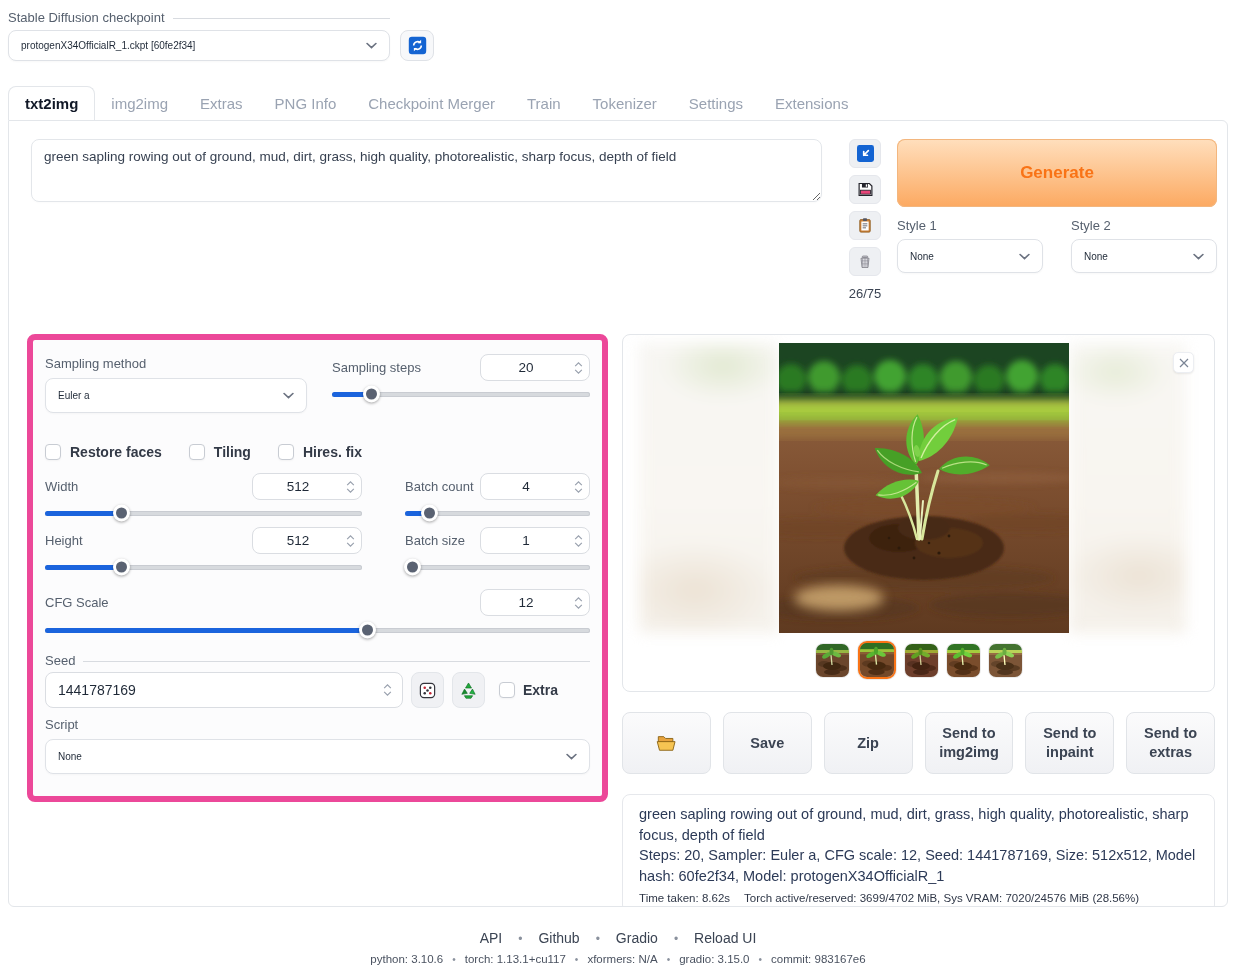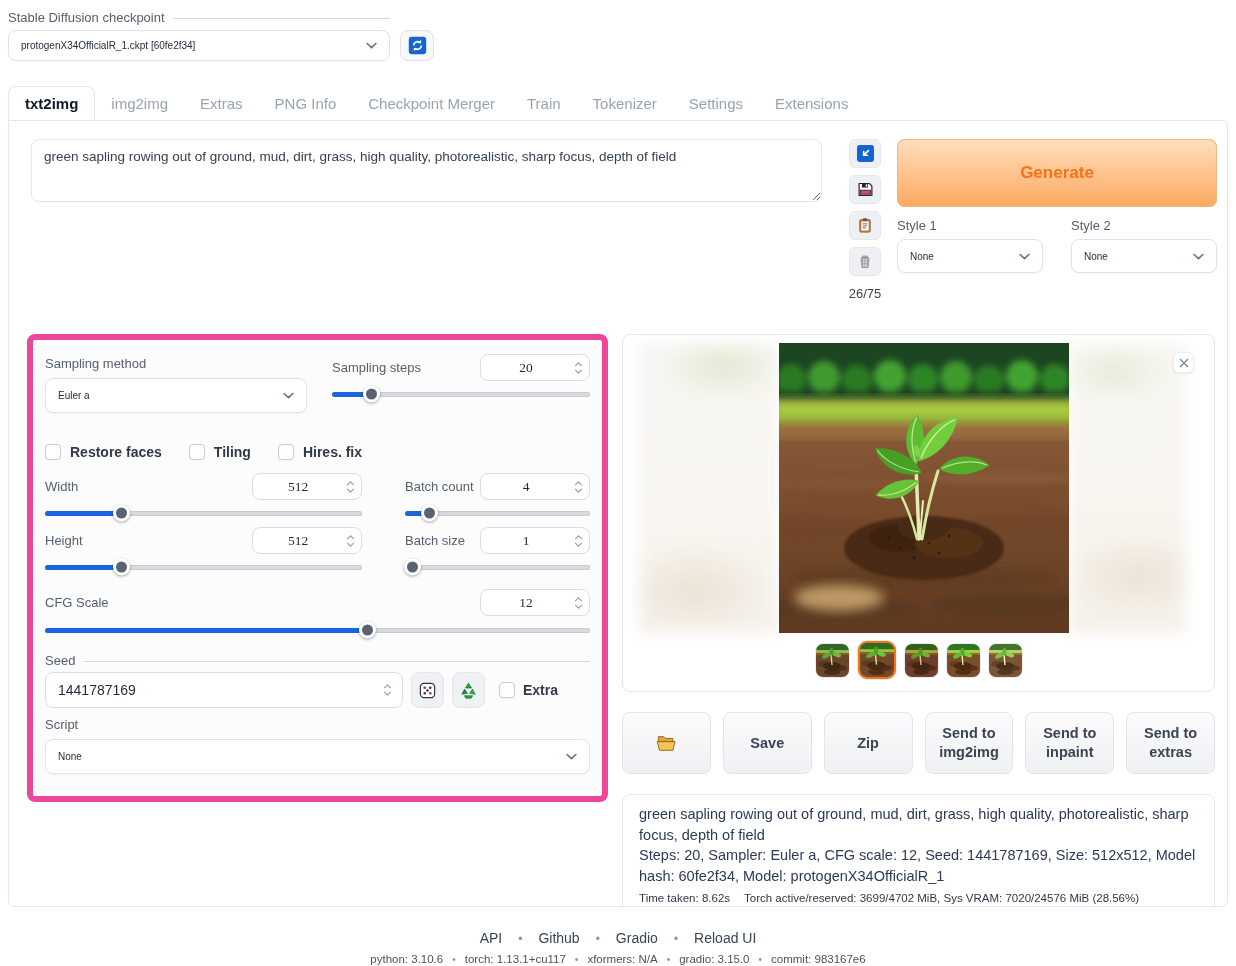--- a/index.html
+++ b/index.html
@@ -51,21 +51,21 @@
   .stylecol{width:146px;}
   .stylecol .dd{margin-top:5px;height:34px;}
 
   
   .main-cols{display:flex;margin:33px 12px 0 18px;gap:14px;align-items:flex-start;}
   .left-card{width:582px;background:#fcfcfd;border:6px solid #ec4899;border-radius:8px;
        padding:14px 12px 22px 12px;}
   .fieldrow{display:flex;justify-content:space-between;align-items:center;height:27px;}
   .numbox{position:relative;width:110px;height:27px;border:1px solid #dadde2;border-radius:8px;background:#fff;}
   .numbox input{width:100%;height:100%;border:none;background:transparent;text-align:center;
-       font-family:Liberation Serif, serif;font-size:13.5px;color:#1f2937;padding-right:18px;outline:none;}
+       font-family:Liberation Sans, sans-serif;font-size:13.5px;color:#1f2937;padding-right:18px;outline:none;}
   .spin{position:absolute;right:4px;top:0;height:100%;width:14px;display:flex;flex-direction:column;
        justify-content:center;align-items:center;gap:2px;cursor:pointer;}
   .slider{position:relative;height:12px;margin-top:4px;}
   .track{position:absolute;left:0;right:0;top:3px;height:5px;background:#d7dade;border-radius:3px;
        box-shadow:0 0 0 1px #c9ccd2 inset;}
   .fill{position:absolute;left:0;top:3px;height:5px;background:#1b64dd;border-radius:3px;}
   .knob{position:absolute;top:5px;width:17px;height:17px;border-radius:50%;background:#5a6272;
        border:3px solid #fff;box-shadow:0 1px 3px rgba(0,0,0,.35);transform:translate(-8px,-50%);cursor:pointer;}
   .checksrow{display:flex;gap:27px;margin-top:31px;}
   .check{display:flex;align-items:center;gap:9px;cursor:pointer;}

